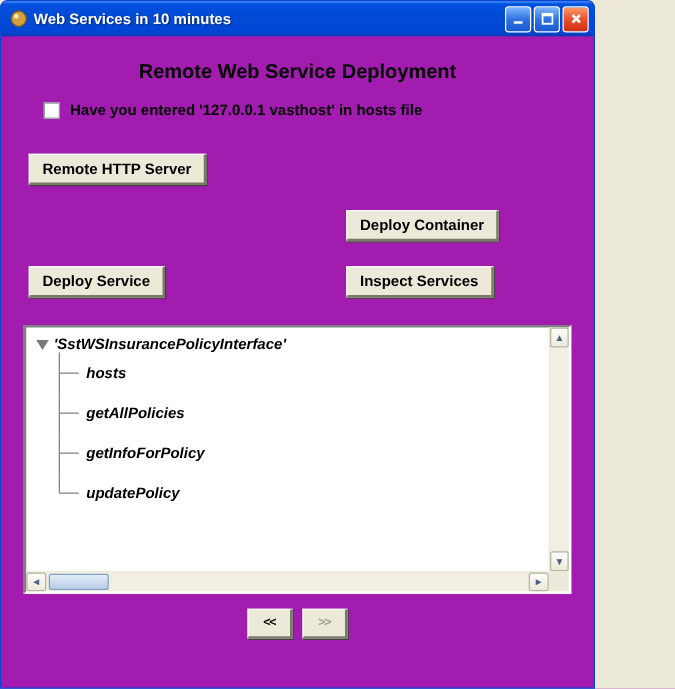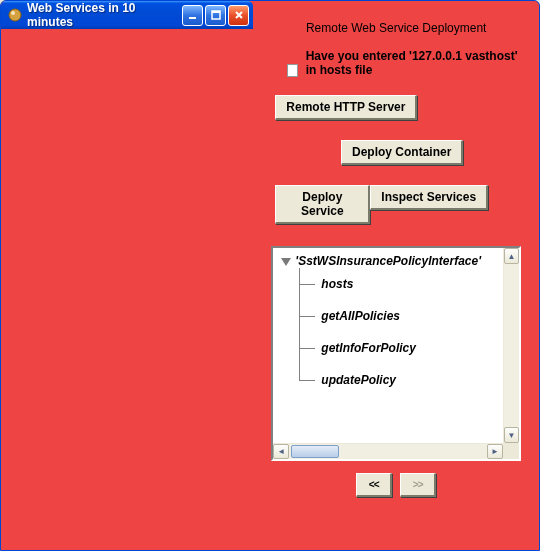--- a/index.html
+++ b/index.html
@@ -6,28 +6,28 @@
   html, body { margin: 0; padding: 0; }
   body {
     font-family: Tahoma, Verdana, Arial, sans-serif;
     font-size: 11px;
     background: #ece9d8;
     width: 540px;
     height: 551px;
     overflow: hidden;
   }
   .window {
-    width: 540px;
+    width: 476px;
     height: 551px;
     border: 1px solid #0046d5;
     border-radius: 6px 6px 0 0;
-    background: #ef4444;
+    background: #a21caf;
     position: relative;
     display: flex;
-    flex-direction: row;
+    flex-direction: column;
   }
   .titlebar {
     height: 28px;
     background: linear-gradient(to bottom, #3a9aff 0%, #0050e0 8%, #004bd4 40%, #0046d5 88%, #003bb0 100%);
     border-radius: 5px 5px 0 0;
     display: flex;
     align-items: center;
     padding: 0 4px 0 6px;
     color: #fff;
     font-weight: bold;
@@ -54,33 +54,33 @@
     background: linear-gradient(to bottom, #ff9a6a 0%, #e8502a 50%, #d03010 100%);
   }
   .content {
     flex: 1;
     padding: 10px 18px 8px 18px;
     display: flex;
     flex-direction: column;
   }
   .heading {
     text-align: center;
-    font-weight: normal;
-    font-size: 12px;
+    font-weight: bold;
+    font-size: 16px;
     margin: 10px 0 14px 0;
     color: #000;
   }
   .checkbox-row {
     display: flex;
     align-items: flex-end;
     font-weight: bold;
     font-size: 12px;
     color: #000;
     margin-left: 16px;
-    margin-bottom: 18px;
+    margin-bottom: 28px;
   }
   .checkbox {
     width: 13px; height: 13px;
     background: #fff;
     border: 1px solid #919b9c;
     margin-right: 8px;
   }
   .btn {
     font-family: Tahoma, Verdana, Arial, sans-serif;
     font-size: 12px;

